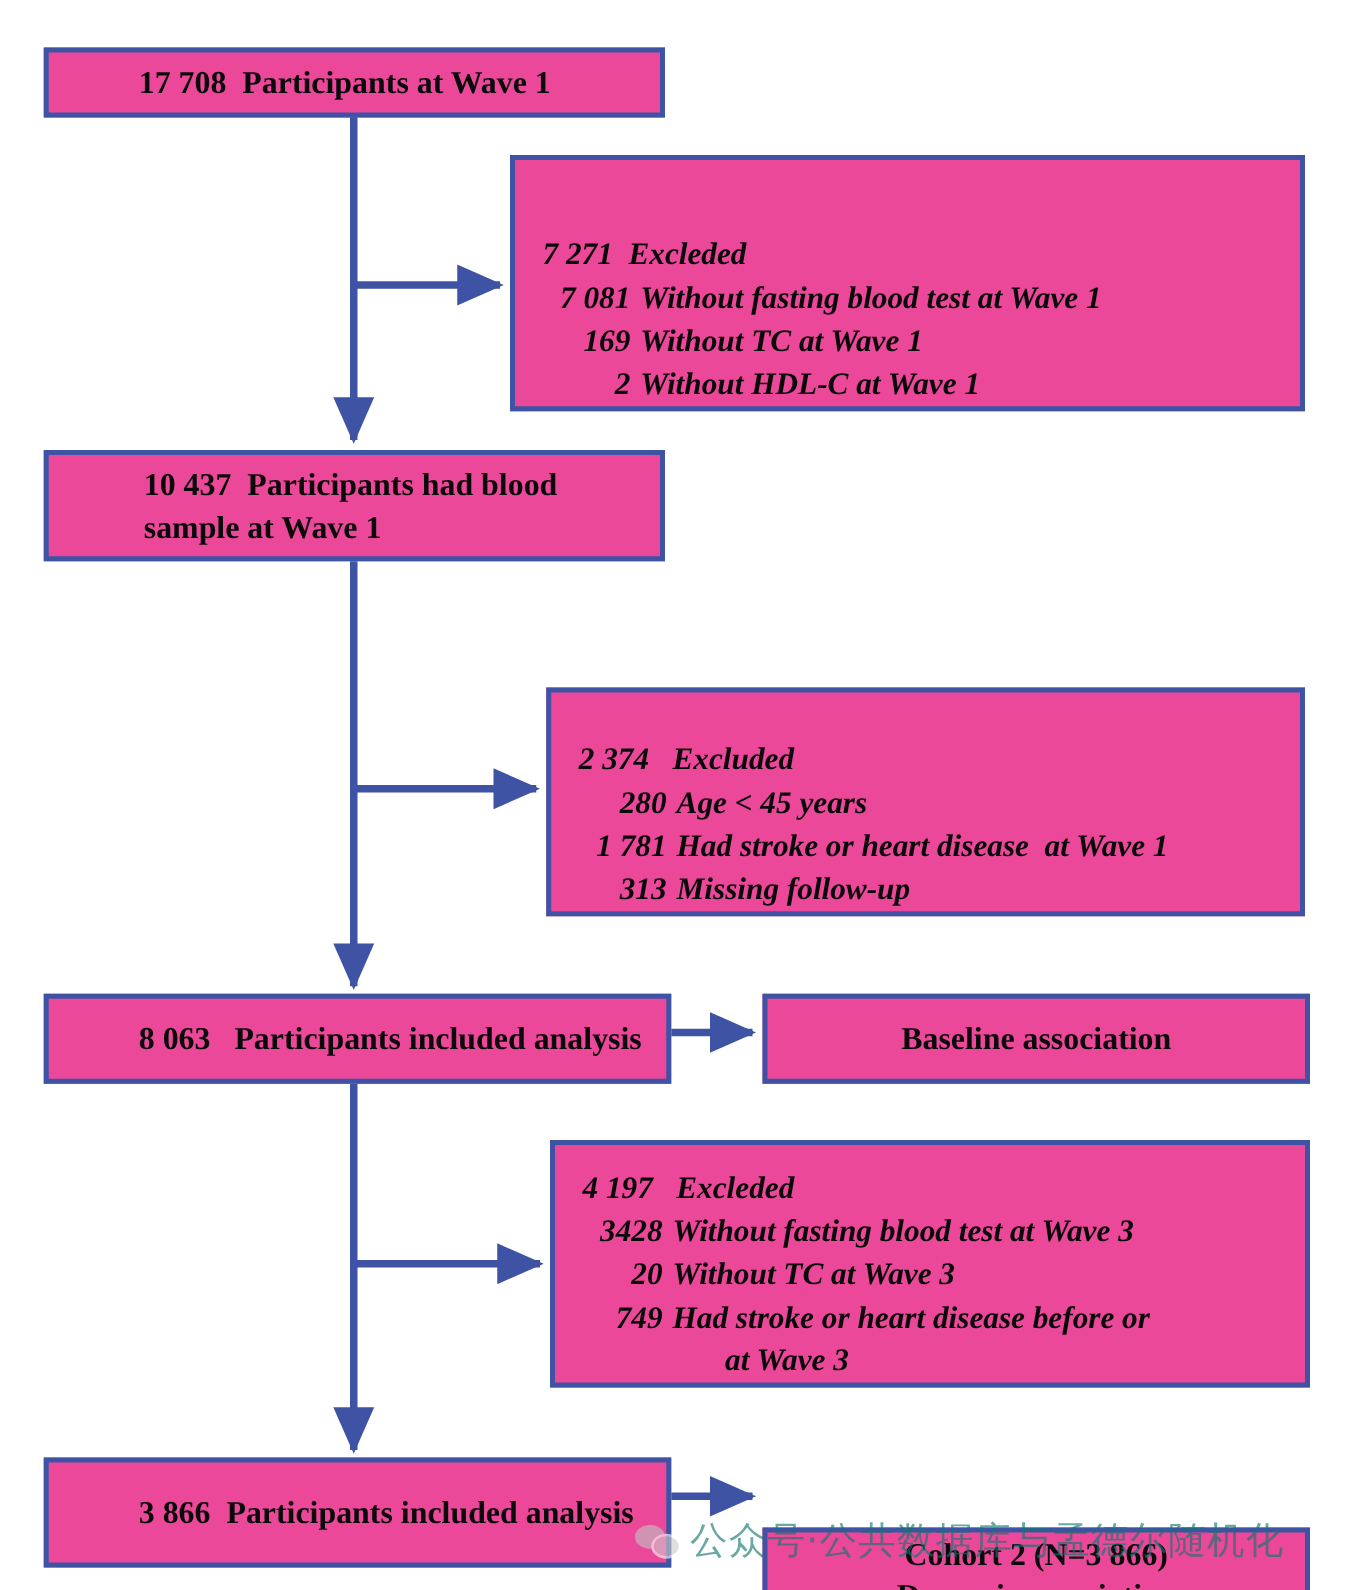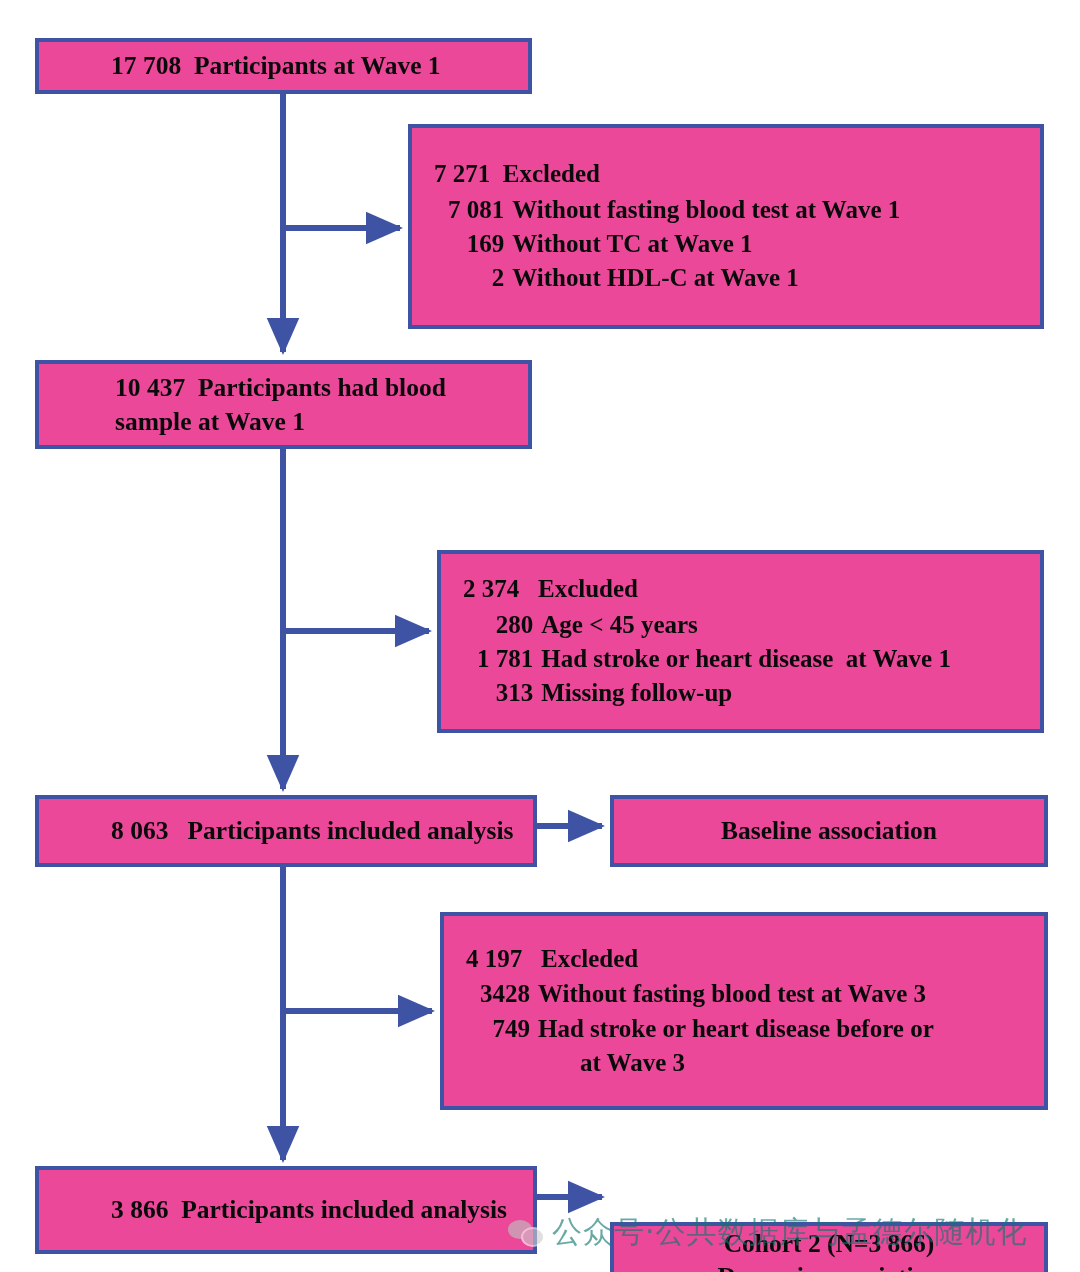--- a/index.html
+++ b/index.html
@@ -64,21 +64,22 @@
 
   .box-main-left {
     padding-left: 76px;
   }
 
   
   .box-excl {
     padding-left: 22px;
     padding-right: 26px;
     align-items: flex-start;
-    justify-content: center;
+    justify-content: flex-end;
+    font-style: italic;
   }
   .box-excl .head {
     font-size: 25px;
     font-weight: bold;
     white-space: pre;
     line-height: 1.34;
     margin-bottom: 2px;
   }
   .box-excl .subs {
     display: table;
@@ -247,20 +248,24 @@
   </div>
 
   <div class="box box-excl" style="left:440px; top:912px; width:608px; height:198px;">
     <span class="head">4 197   Excleded</span>
     <div class="subs">
       <div class="sub">
         <span class="n">3428</span>
         <span class="t">Without fasting blood test at Wave 3</span>
       </div>
       <div class="sub">
+        <span class="n">20</span>
+        <span class="t">Without TC at Wave 3</span>
+      </div>
+      <div class="sub">
         <span class="n">749</span>
         <span class="t">Had stroke or heart disease before or</span>
       </div>
       <div class="sub">
         <span class="n"></span>
         <span class="t cont">at Wave 3</span>
       </div>
     </div>
   </div>
 

